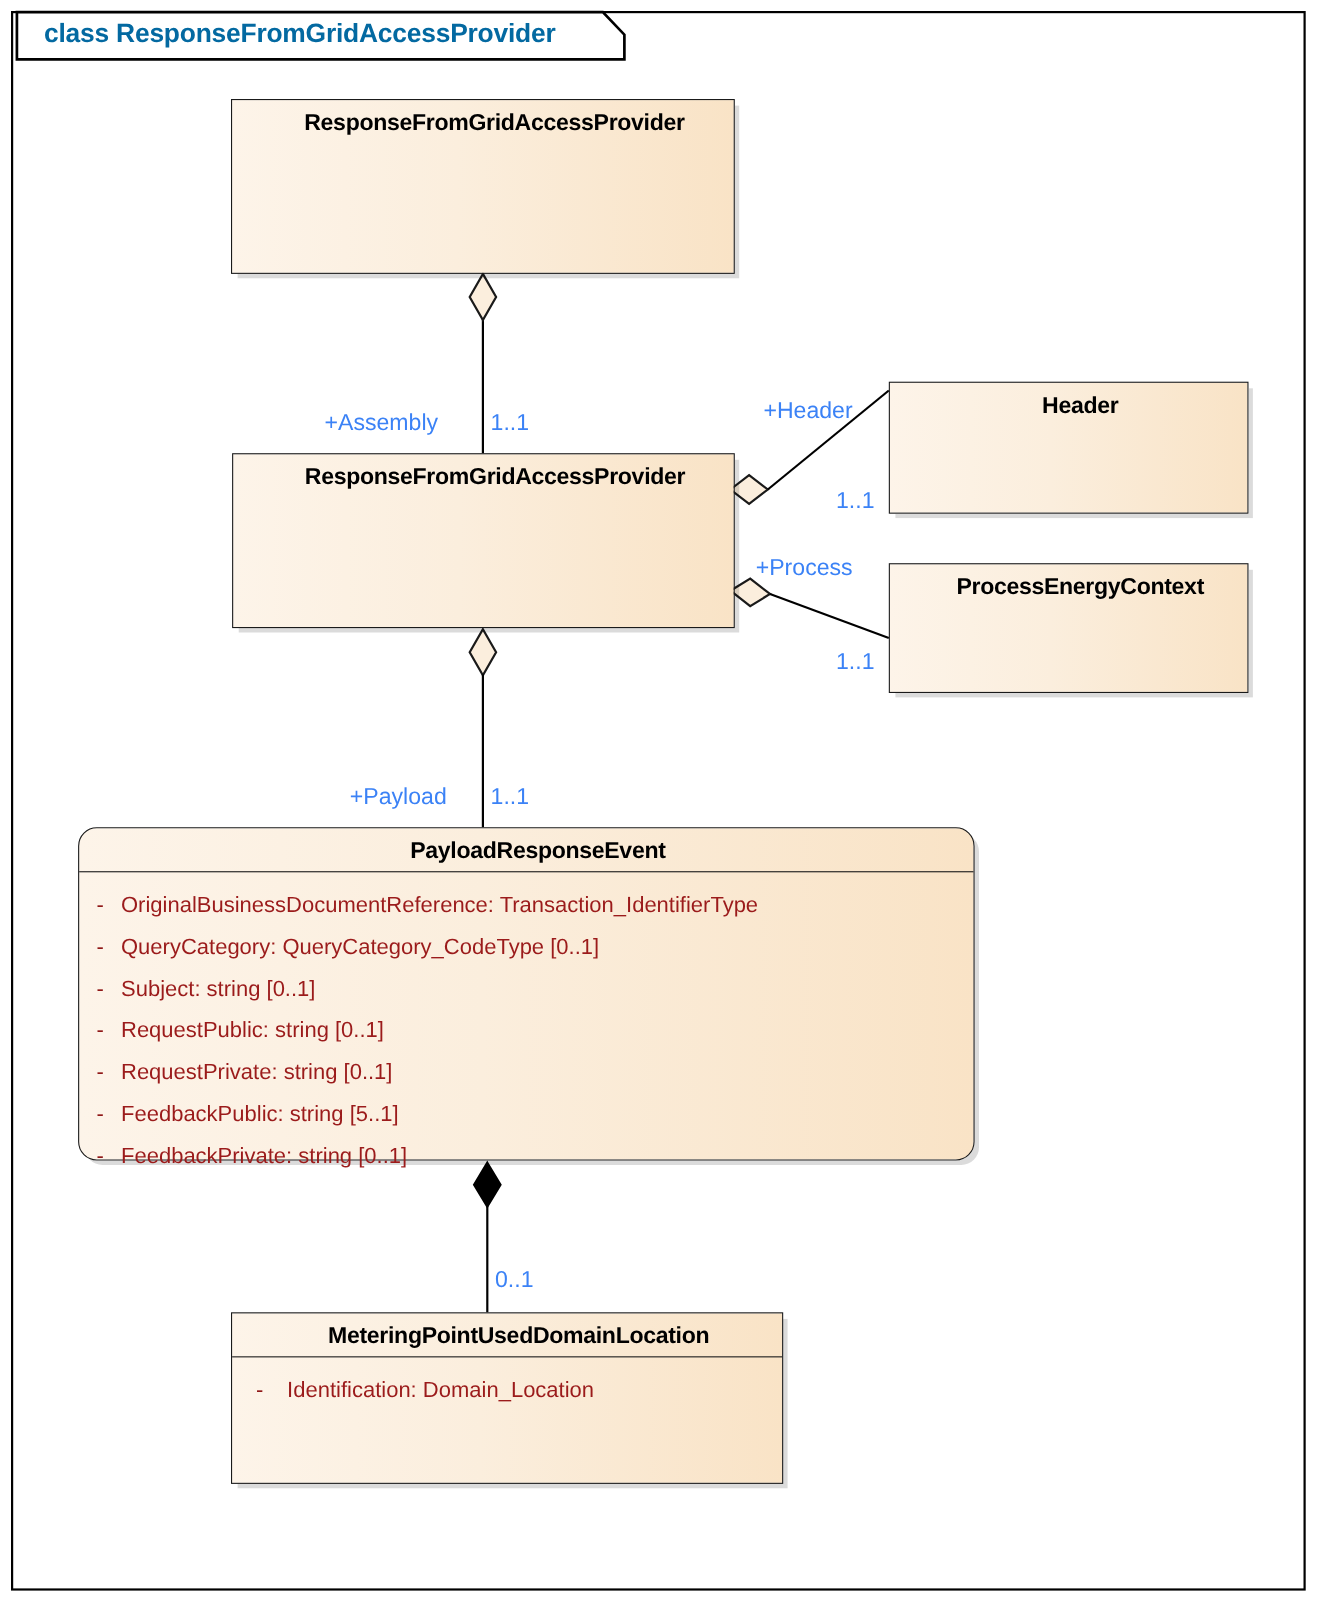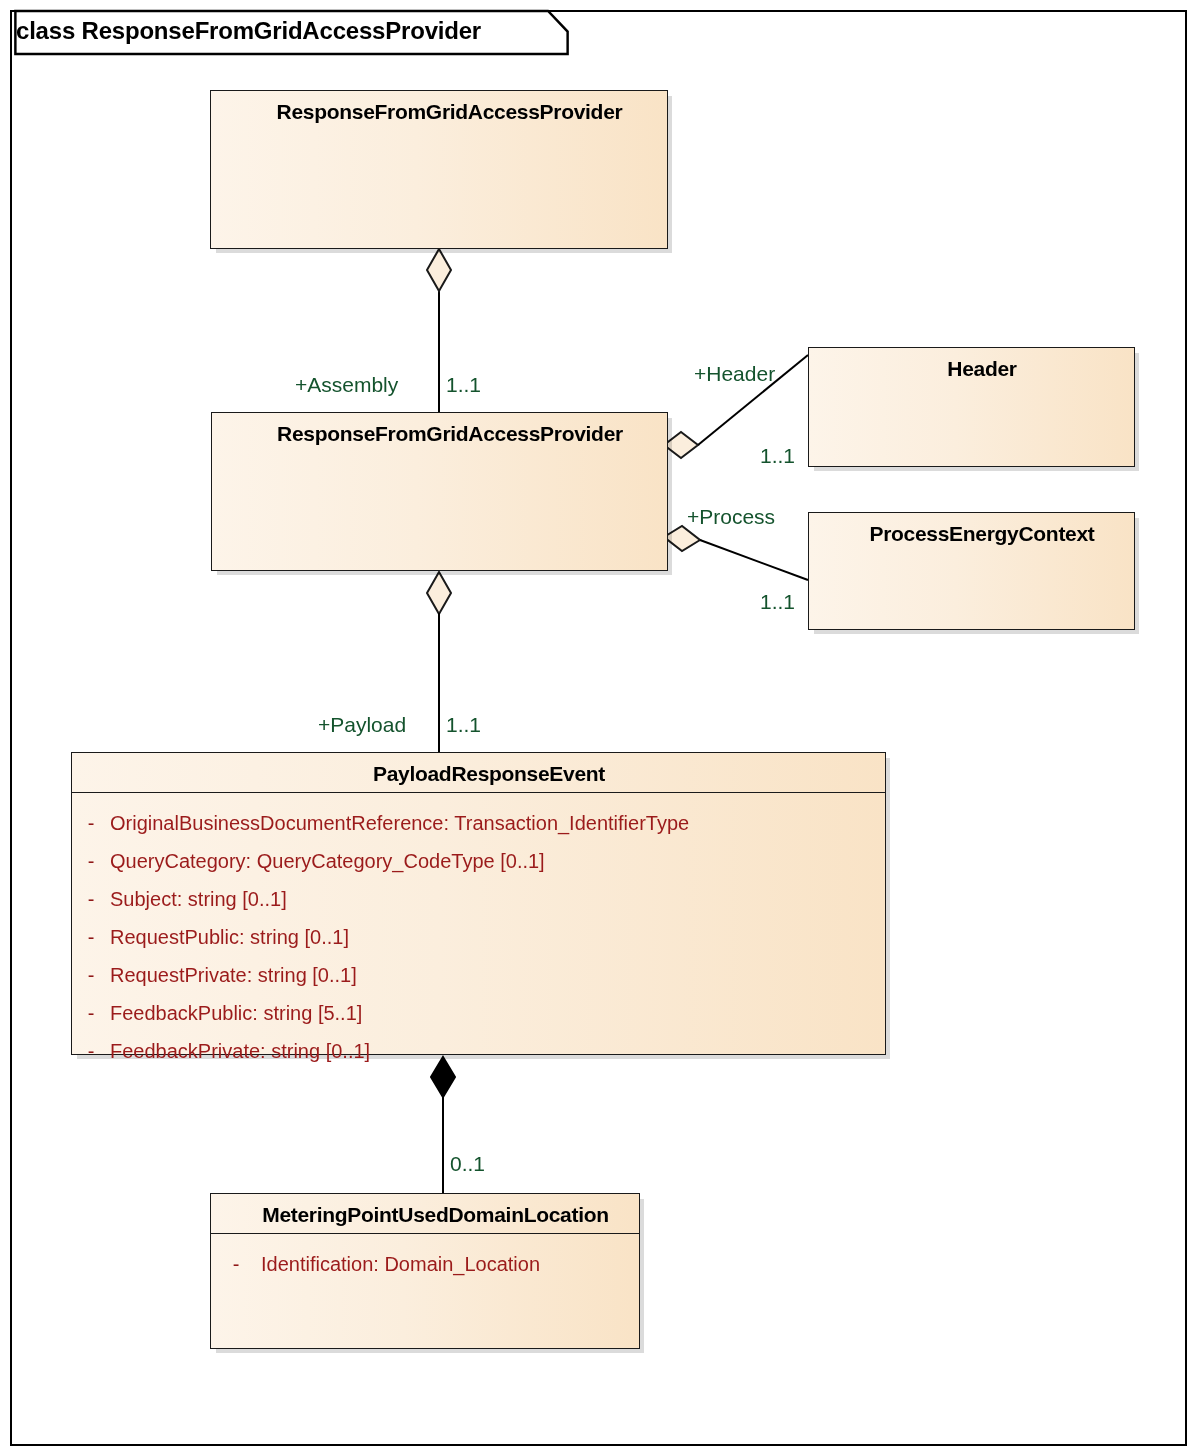--- a/index.html
+++ b/index.html
@@ -32,25 +32,25 @@
   .frame-tab-svg {
     position: absolute;
     left: 0;
     top: 0;
     width: 563px;
     height: 47px;
     overflow: visible;
   }
   .frame-tab-label {
     position: absolute;
-    left: 6px;
+    left: 30px;
     top: 7px;
     font-size: 24px;
     font-weight: bold;
-    color: #000000;
+    color: #0369a1;
     letter-spacing: -0.2px;
     white-space: nowrap;
   }
 
   
   .cls {
     position: absolute;
     box-sizing: border-box;
     border: 1.5px solid #1a1a1a;
     background: linear-gradient(to right, #fdf4e9 0%, #fbeedd 45%, #f9e3c6 100%);
@@ -102,21 +102,21 @@
     width: 1198px;
     height: 1456px;
     z-index: 2;
     pointer-events: none;
   }
 
   
   .edge-label {
     position: absolute;
     font-size: 21px;
-    color: #14532d;
+    color: #3b82f6;
     white-space: nowrap;
     z-index: 6;
   }
 </style>
 </head>
 <body>
 
 <div id="canvas">
 
   <div class="frame"></div>
@@ -155,21 +155,21 @@
   </div>
 
   <div class="cls" style="left:808px; top:512px; width:327px; height:118px;">
     <div class="cls-name">ProcessEnergyContext</div>
   </div>
 
   <div class="cls" style="left:808px; top:347px; width:327px; height:120px;">
     <div class="cls-name">Header</div>
   </div>
 
-  <div class="cls" style="left:71px; top:752px; width:815px; height:303px;">
+  <div class="cls" style="left:71px; top:752px; width:815px; height:303px;border-radius:17px;">
     <div class="cls-name">PayloadResponseEvent</div>
     <div class="cls-sep"></div>
     <ul class="attr-list">
       <li class="attr-row">
         <span class="attr-vis">-</span>
         <span class="attr-text">OriginalBusinessDocumentReference: Transaction_IdentifierType</span>
       </li>
       <li class="attr-row">
         <span class="attr-vis">-</span>
         <span class="attr-text">QueryCategory: QueryCategory_CodeType [0..1]</span>
@@ -190,21 +190,21 @@
         <span class="attr-vis">-</span>
         <span class="attr-text">FeedbackPublic: string [5..1]</span>
       </li>
       <li class="attr-row">
         <span class="attr-vis">-</span>
         <span class="attr-text">FeedbackPrivate: string [0..1]</span>
       </li>
     </ul>
   </div>
 
-  <div class="cls" style="left:210px; top:1193px; width:430px; height:156px;">
+  <div class="cls" style="left:210px; top:1193px; width:502px; height:156px;">
     <div class="cls-name">MeteringPointUsedDomainLocation</div>
     <div class="cls-sep"></div>
     <ul class="attr-list">
       <li class="attr-row wide">
         <span class="attr-vis">-</span>
         <span class="attr-text">Identification: Domain_Location</span>
       </li>
     </ul>
   </div>
 

